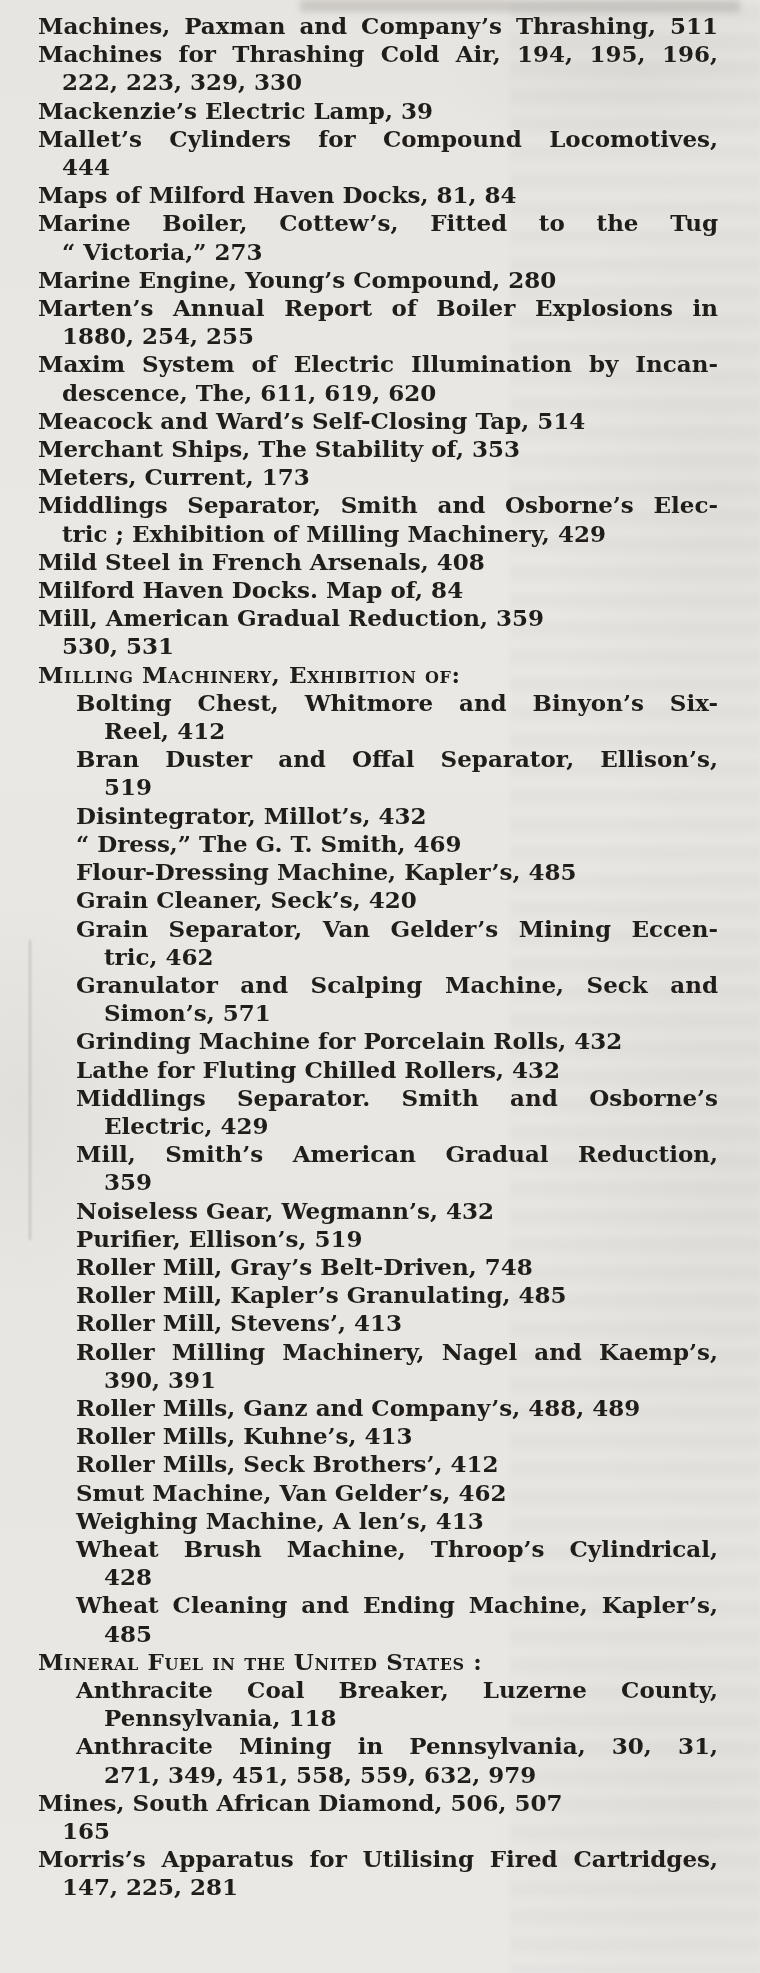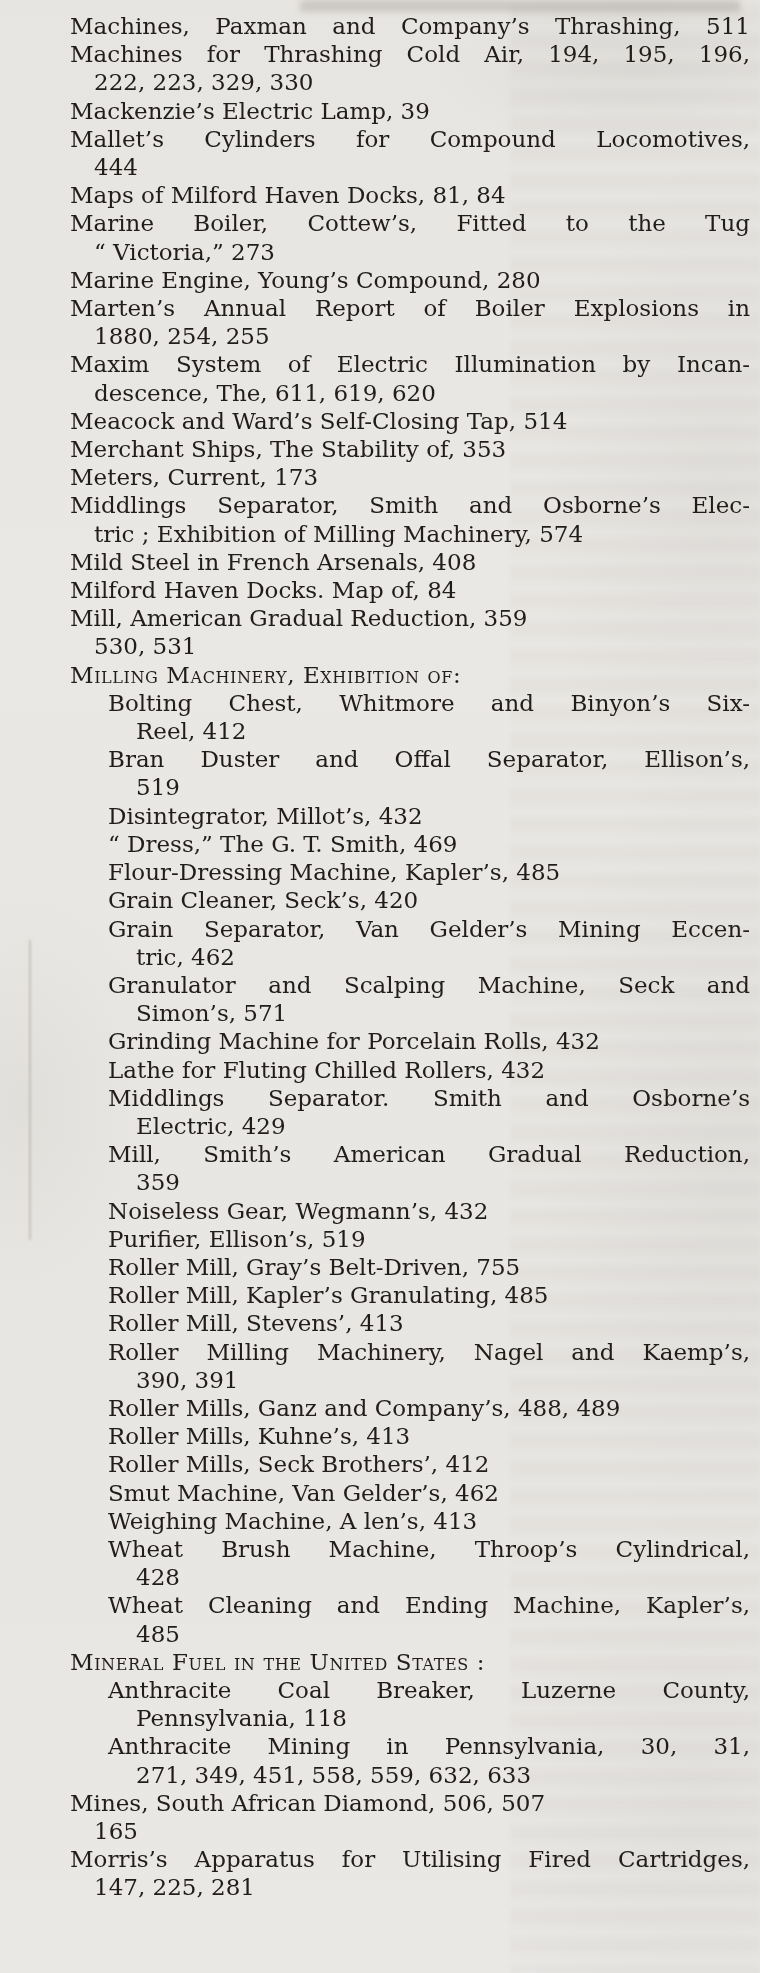--- a/index.html
+++ b/index.html
@@ -66,24 +66,23 @@
     pointer-events: none;
   }
   
   .index-column {
     position: absolute;
     left: 38px;
     top: 12px;
     width: 680px;
     color: #201d1a;
     font-size: 23px;
-    font-weight: 400;
+    font-weight: 700;
     line-height: 28.2px;
     text-rendering: optimizeLegibility;
-    margin-left: 32px;
   }
   .index-column p {
     margin: 0;
     white-space: nowrap;
   }
   
   .index-column p.j {
     white-space: normal;
     text-align: justify;
     text-align-last: justify;
@@ -113,21 +112,21 @@
     <p class="c">“ Victoria,” 273</p>
     <p class="e">Marine Engine, Young’s Compound, 280</p>
     <p class="e j">Marten’s Annual Report of Boiler Explosions in</p>
     <p class="c">1880, 254, 255</p>
     <p class="e j">Maxim System of Electric Illumination by Incan-</p>
     <p class="c">descence, The, 611, 619, 620</p>
     <p class="e">Meacock and Ward’s Self-Closing Tap, 514</p>
     <p class="e">Merchant Ships, The Stability of, 353</p>
     <p class="e">Meters, Current, 173</p>
     <p class="e j">Middlings Separator, Smith and Osborne’s Elec-</p>
-    <p class="c">tric ;  Exhibition of Milling Machinery, 574</p>
+    <p class="c">tric ;  Exhibition of Milling Machinery, 429</p>
     <p class="e">Mild Steel in French Arsenals, 408</p>
     <p class="e">Milford Haven Docks. Map of, 84</p>
     <p class="e">Mill, American Gradual Reduction, 359</p>
     <p class="c">530, 531</p>
     <p class="h">Milling Machinery, Exhibition of:</p>
     <p class="s j">Bolting Chest, Whitmore and Binyon’s Six-</p>
     <p class="sc">Reel, 412</p>
     <p class="s j">Bran Duster and Offal Separator, Ellison’s,</p>
     <p class="sc">519</p>
     <p class="s">Disintegrator, Millot’s, 432</p>
@@ -139,36 +138,36 @@
     <p class="s j">Granulator and Scalping Machine, Seck and</p>
     <p class="sc">Simon’s, 571</p>
     <p class="s">Grinding Machine for Porcelain Rolls, 432</p>
     <p class="s">Lathe for Fluting Chilled Rollers, 432</p>
     <p class="s j">Middlings Separator. Smith and Osborne’s</p>
     <p class="sc">Electric, 429</p>
     <p class="s j">Mill, Smith’s American Gradual Reduction,</p>
     <p class="sc">359</p>
     <p class="s">Noiseless Gear, Wegmann’s, 432</p>
     <p class="s">Purifier, Ellison’s, 519</p>
-    <p class="s">Roller Mill, Gray’s Belt-Driven, 755</p>
+    <p class="s">Roller Mill, Gray’s Belt-Driven, 748</p>
     <p class="s">Roller Mill, Kapler’s Granulating, 485</p>
     <p class="s">Roller Mill, Stevens’, 413</p>
     <p class="s j">Roller Milling Machinery, Nagel and Kaemp’s,</p>
     <p class="sc">390, 391</p>
     <p class="s">Roller Mills, Ganz and Company’s, 488, 489</p>
     <p class="s">Roller Mills, Kuhne’s, 413</p>
     <p class="s">Roller Mills, Seck Brothers’, 412</p>
     <p class="s">Smut Machine, Van Gelder’s, 462</p>
     <p class="s">Weighing Machine, A len’s, 413</p>
     <p class="s j">Wheat Brush Machine, Throop’s Cylindrical,</p>
     <p class="sc">428</p>
     <p class="s j">Wheat Cleaning and Ending Machine, Kapler’s,</p>
     <p class="sc">485</p>
     <p class="h">Mineral Fuel in the United States :</p>
     <p class="s j">Anthracite Coal Breaker, Luzerne County,</p>
     <p class="sc">Pennsylvania, 118</p>
     <p class="s j">Anthracite Mining in Pennsylvania, 30, 31,</p>
-    <p class="sc">271, 349, 451, 558, 559, 632, 633</p>
+    <p class="sc">271, 349, 451, 558, 559, 632, 979</p>
     <p class="e">Mines, South African Diamond, 506, 507</p>
     <p class="c">165</p>
     <p class="e j">Morris’s Apparatus for Utilising Fired Cartridges,</p>
     <p class="c">147, 225, 281</p>
   </main>
 
 </body></html>

